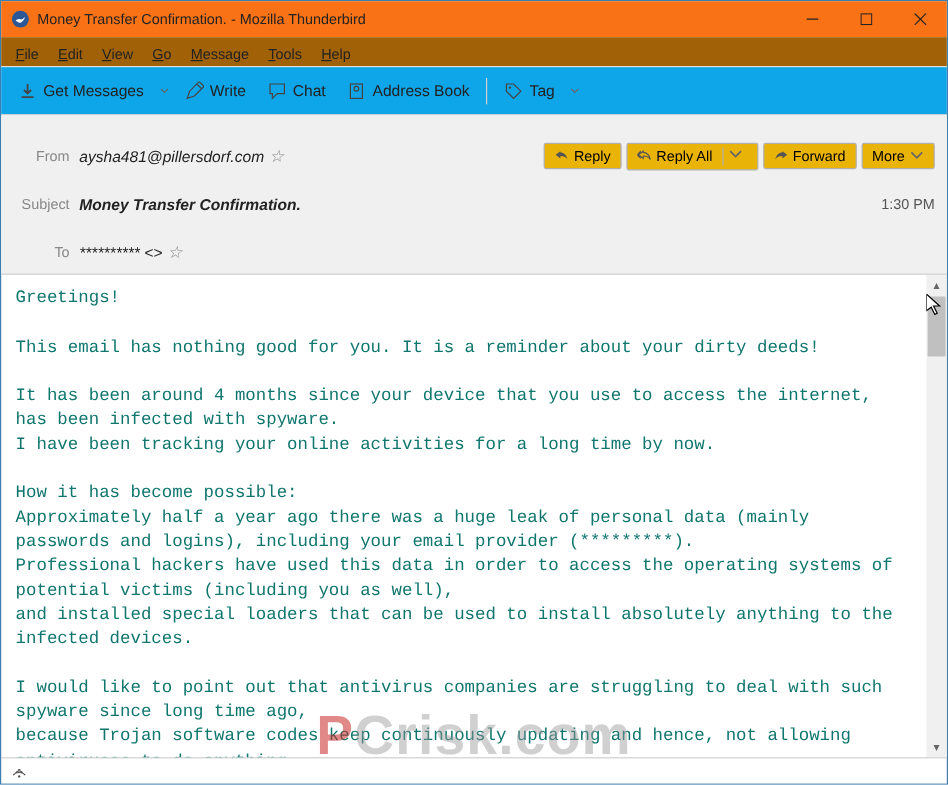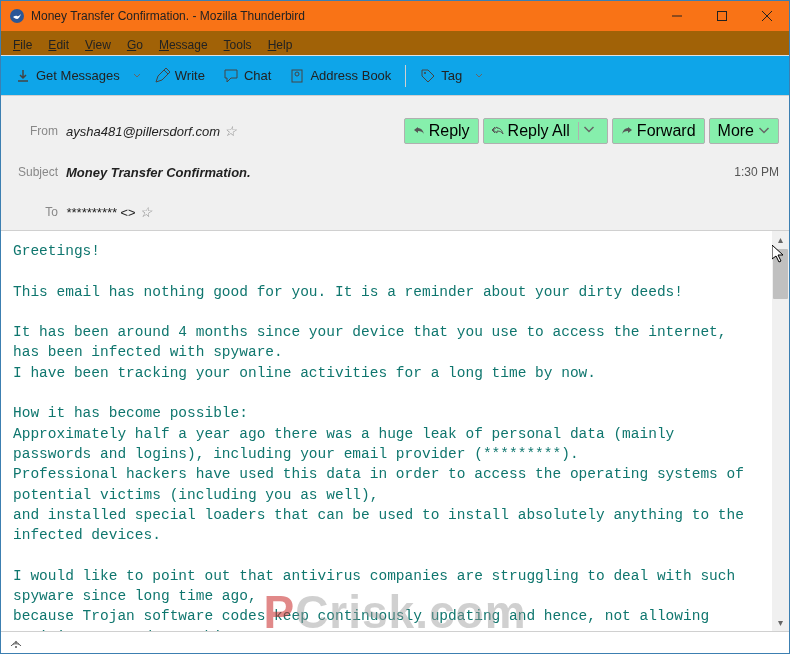--- a/index.html
+++ b/index.html
@@ -27,21 +27,21 @@
 .tool-drop { width: 14px; display: flex; align-items: center; justify-content: center; cursor: pointer; }
 .tool-sep { width: 1px; height: 22px; background: #d0d0d0; margin: 0 4px; }
 
 
 .header-block { background: #f0f0f0; border-bottom: 1px solid #d0d0d0; padding: 6px 10px; }
 .header-row { display: flex; align-items: center; font-size: 13px; min-height: 24px; margin-top: 16px; }
 .header-label { width: 55px; text-align: right; color: #888; padding-right: 8px; font-size: 12px; }
 .header-val { color: #222; display: flex; align-items: center; gap: 4px; font-style: italic; }
 .header-val.bold { font-weight: 600; }
 .action-bar { display: flex; gap: 4px; margin-left: auto; align-items: center; }
-.act-btn { border: 1px solid #b0b0b0; background: #86efac; padding: 3px 8px; font-size: 16px; display: flex; align-items: center; gap: 4px; cursor: pointer; border-radius: 2px; }
+.act-btn { border: 1px solid #b0b0b0; background: #eab308; padding: 3px 8px; font-size: 12px; display: flex; align-items: center; gap: 4px; cursor: pointer; border-radius: 2px; }
 .act-btn svg { width: 12px; height: 12px; }
 .act-drop { border-left: 1px solid #b0b0b0; padding: 0 4px; margin-left: 4px; }
 .time { margin-left: auto; font-size: 12px; color: #555; }
 .star { color: #888; cursor: pointer; font-size: 14px; }
 
 
 .body-wrap { flex: 1; position: relative; overflow: hidden; }
 .email-body { position: absolute; inset: 0; right: 17px; padding: 10px 12px; font-family: "Courier New", monospace; font-size: 14.5px; line-height: 1.4; color: #0f766e; white-space: pre-wrap; overflow: hidden; }
 .scrollbar { position: absolute; right: 0; top: 0; bottom: 0; width: 17px; background: #f0f0f0; }
 .scroll-thumb { position: absolute; top: 18px; width: 15px; height: 50px; left: 1px; background: #c0c0c0; border-radius: 1px; }

